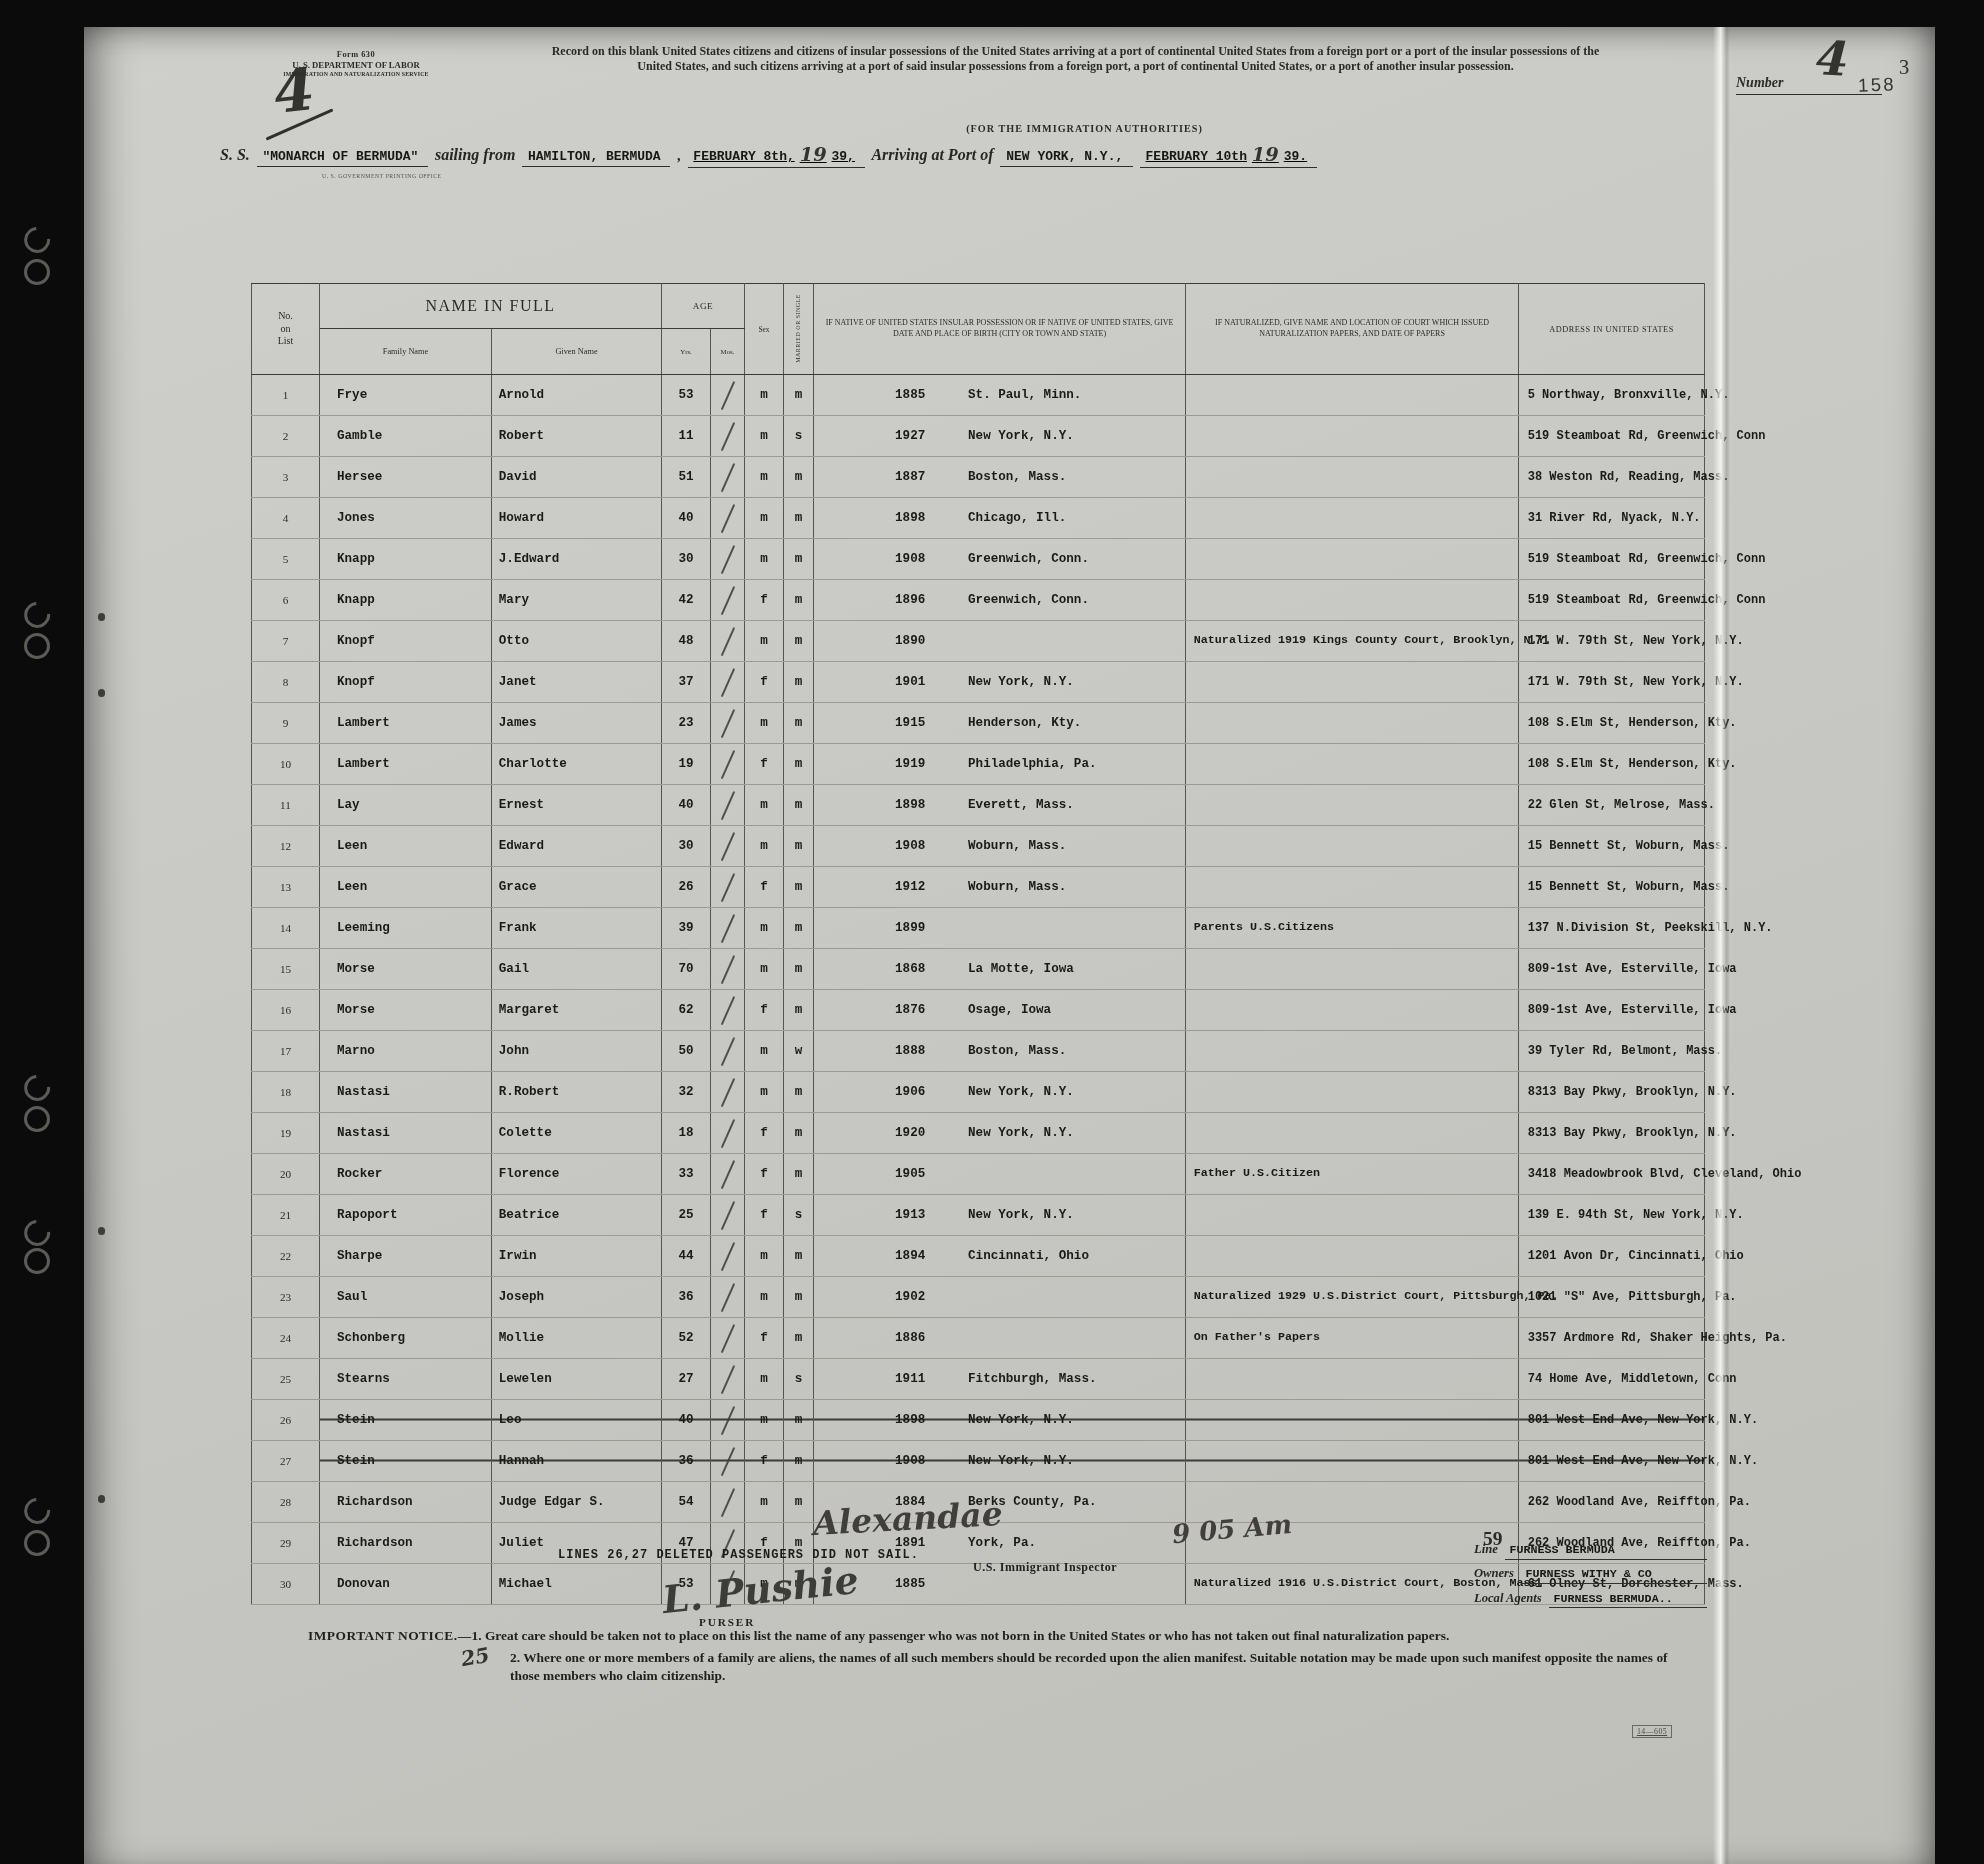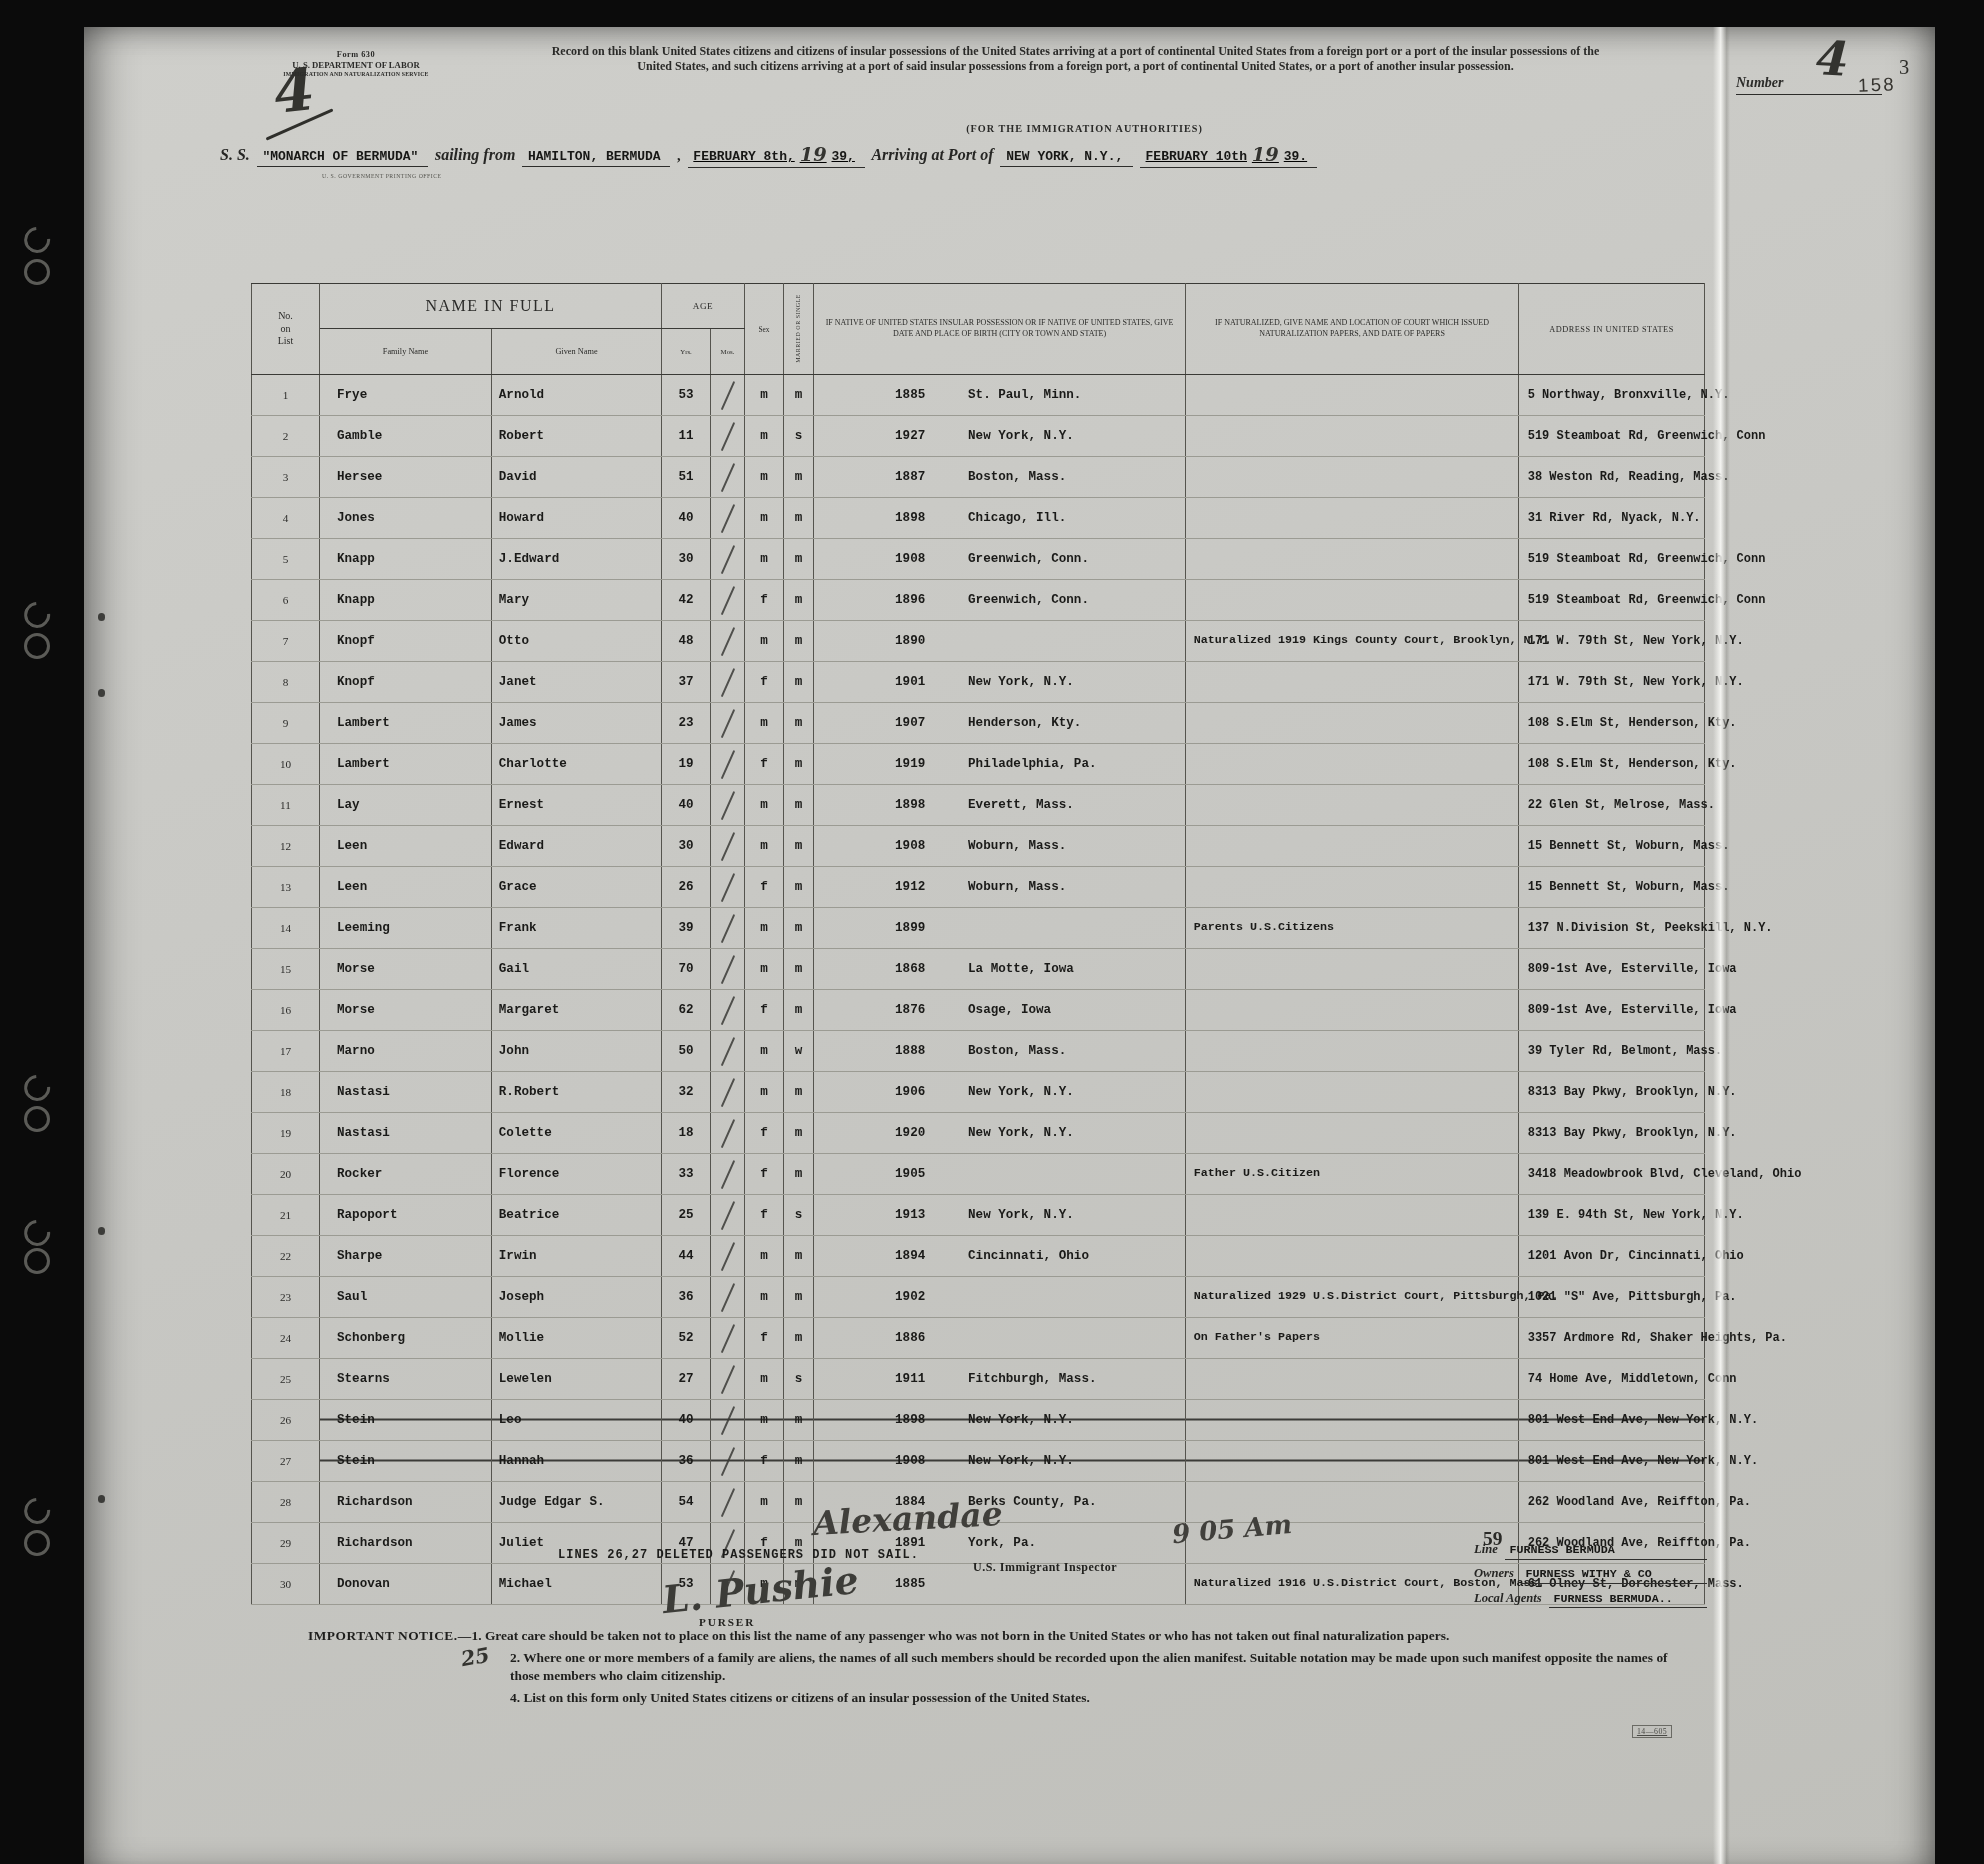--- a/index.html
+++ b/index.html
@@ -339,21 +339,21 @@
           <tr>
             <td class="c-no">9</td>
             <td class="c-family typed">Lambert</td>
             <td class="c-given typed">James</td>
             <td class="c-yrs typed">23</td>
             <td class="c-mos">
               <span class="slash"></span>
             </td>
             <td class="c-sex typed">m</td>
             <td class="c-mar typed">m</td>
-            <td class="c-birth typed"><span class="byear">1907</span><span>Henderson, Kty.</span></td>
+            <td class="c-birth typed"><span class="byear">1915</span><span>Henderson, Kty.</span></td>
             <td class="c-nat typed"></td>
             <td class="c-addr typed">108 S.Elm St, Henderson, Kty.</td>
           </tr>
           <tr>
             <td class="c-no">10</td>
             <td class="c-family typed">Lambert</td>
             <td class="c-given typed">Charlotte</td>
             <td class="c-yrs typed">19</td>
             <td class="c-mos">
               <span class="slash"></span>
@@ -668,21 +668,20 @@
       </div>
       <div class="agent-row">
         <span class="agent-label">Local Agents</span>
         <span class="agent-value">FURNESS BERMUDA..</span>
       </div>
     </div>
 
     <div class="notice">
       <p class="n1"><span class="n-head">IMPORTANT NOTICE.—</span><span>1. Great care should be taken not to place on this list the name of any passenger who was not born in the United States or who has not taken out final naturalization papers.</span></p>
       <p class="ni">2. Where one or more members of a family are aliens, the names of all such members should be recorded upon the alien manifest.  Suitable notation may be made upon such manifest opposite the names of those members who claim citizenship.</p>
-      <p class="ni">4. List on this form only United States citizens or citizens of an insular possession of the United States.</p>
     </div>
 
     <div class="hand-25 hand">25</div>
     <div class="print-code">14—605</div>
 
     <div class="crease"></div>
   </div>
 </div>
 
 

